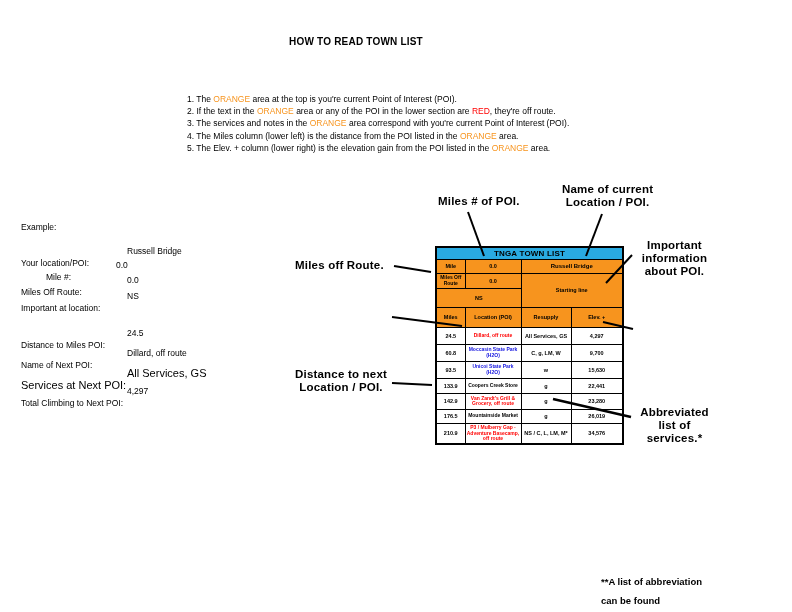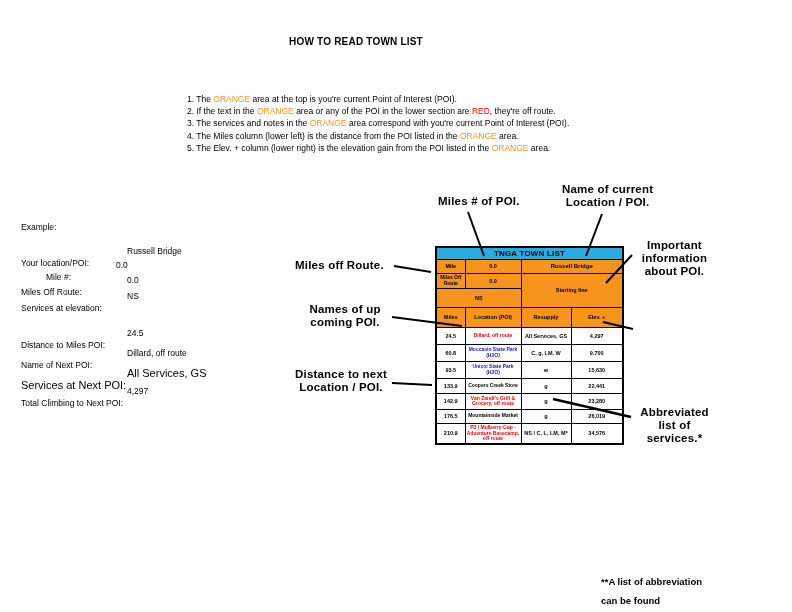--- a/index.html
+++ b/index.html
@@ -54,21 +54,21 @@
       <div class="inst-line"><span>5. The Elev. + column (lower right) is the elevation gain from the POI listed in the </span><span style="color: rgb(247, 148, 30);">ORANGE</span><span> area.</span></div>
     </div>
 
   <div id="example">
     <div id="example-heading">Example:</div>
   </div>
   <div id="example-rows">
       <div class="ex-row" style="left: 21px; top: 246px; font-size: 8.5px;"><span class="ex-label">Your location/POI:</span><span class="ex-value">Russell Bridge</span></div>
       <div class="ex-row" style="left: 10px; top: 260px; font-size: 8.5px; padding-left: 36px;"><span class="ex-label">Mile #:</span><span class="ex-value">0.0</span></div>
       <div class="ex-row" style="left: 21px; top: 275px; font-size: 8.5px;"><span class="ex-label">Miles Off Route:</span><span class="ex-value">0.0</span></div>
-      <div class="ex-row" style="left: 21px; top: 291px; font-size: 8.5px;"><span class="ex-label">Services at elevation:</span><span class="ex-value">NS</span></div>
+      <div class="ex-row" style="left: 21px; top: 291px; font-size: 8.5px;"><span class="ex-label">Important at location:</span><span class="ex-value">NS</span></div>
       <div class="ex-row" style="left: 21px; top: 328px; font-size: 8.5px;"><span class="ex-label">Distance to Miles POI:</span><span class="ex-value">24.5</span></div>
       <div class="ex-row" style="left: 21px; top: 348px; font-size: 8.5px;"><span class="ex-label">Name of Next POI:</span><span class="ex-value">Dillard, off route</span></div>
       <div class="ex-row" style="left: 21px; top: 367px; font-size: 11px;"><span class="ex-label">Services at Next POI:</span><span class="ex-value">All Services, GS</span></div>
       <div class="ex-row" style="left: 21px; top: 386px; font-size: 8.5px;"><span class="ex-label">Total Climbing to Next POI:</span><span class="ex-value">4,297</span></div>
     </div>
 
   <table id="town-table">
     <colgroup>
         <col style="width:29px">
         <col style="width:56px">
@@ -144,22 +144,20 @@
         </tr>
       </tbody>
   </table>
 
   <div class="callout" style="left:438px;top:195px;">Miles # of POI.</div>
   <div class="callout" style="left:562px;top:183px;">Name of current
 Location / POI.</div>
   <div class="callout" style="left:295px;top:259px;">Miles off Route.</div>
   <div class="callout" style="left:637px;top:239px;">Important information
 about POI.</div>
-  <div class="callout" style="left:300px;top:303px;width:90px;text-align:center;">Names of up
-coming POI.</div>
   <div class="callout" style="left:295px;top:368px;">Distance to next
 Location / POI.</div>
   <div class="callout" style="left:637px;top:406px;">Abbreviated
 list of services.*</div>
 
   <div id="footnote">**A list of abbreviation can be found
 on the  last page.</div>
 
   <svg id="arrows" width="792" height="612">
     <line x1="468" y1="212" x2="484" y2="256" stroke="#000" stroke-width="2"></line>

